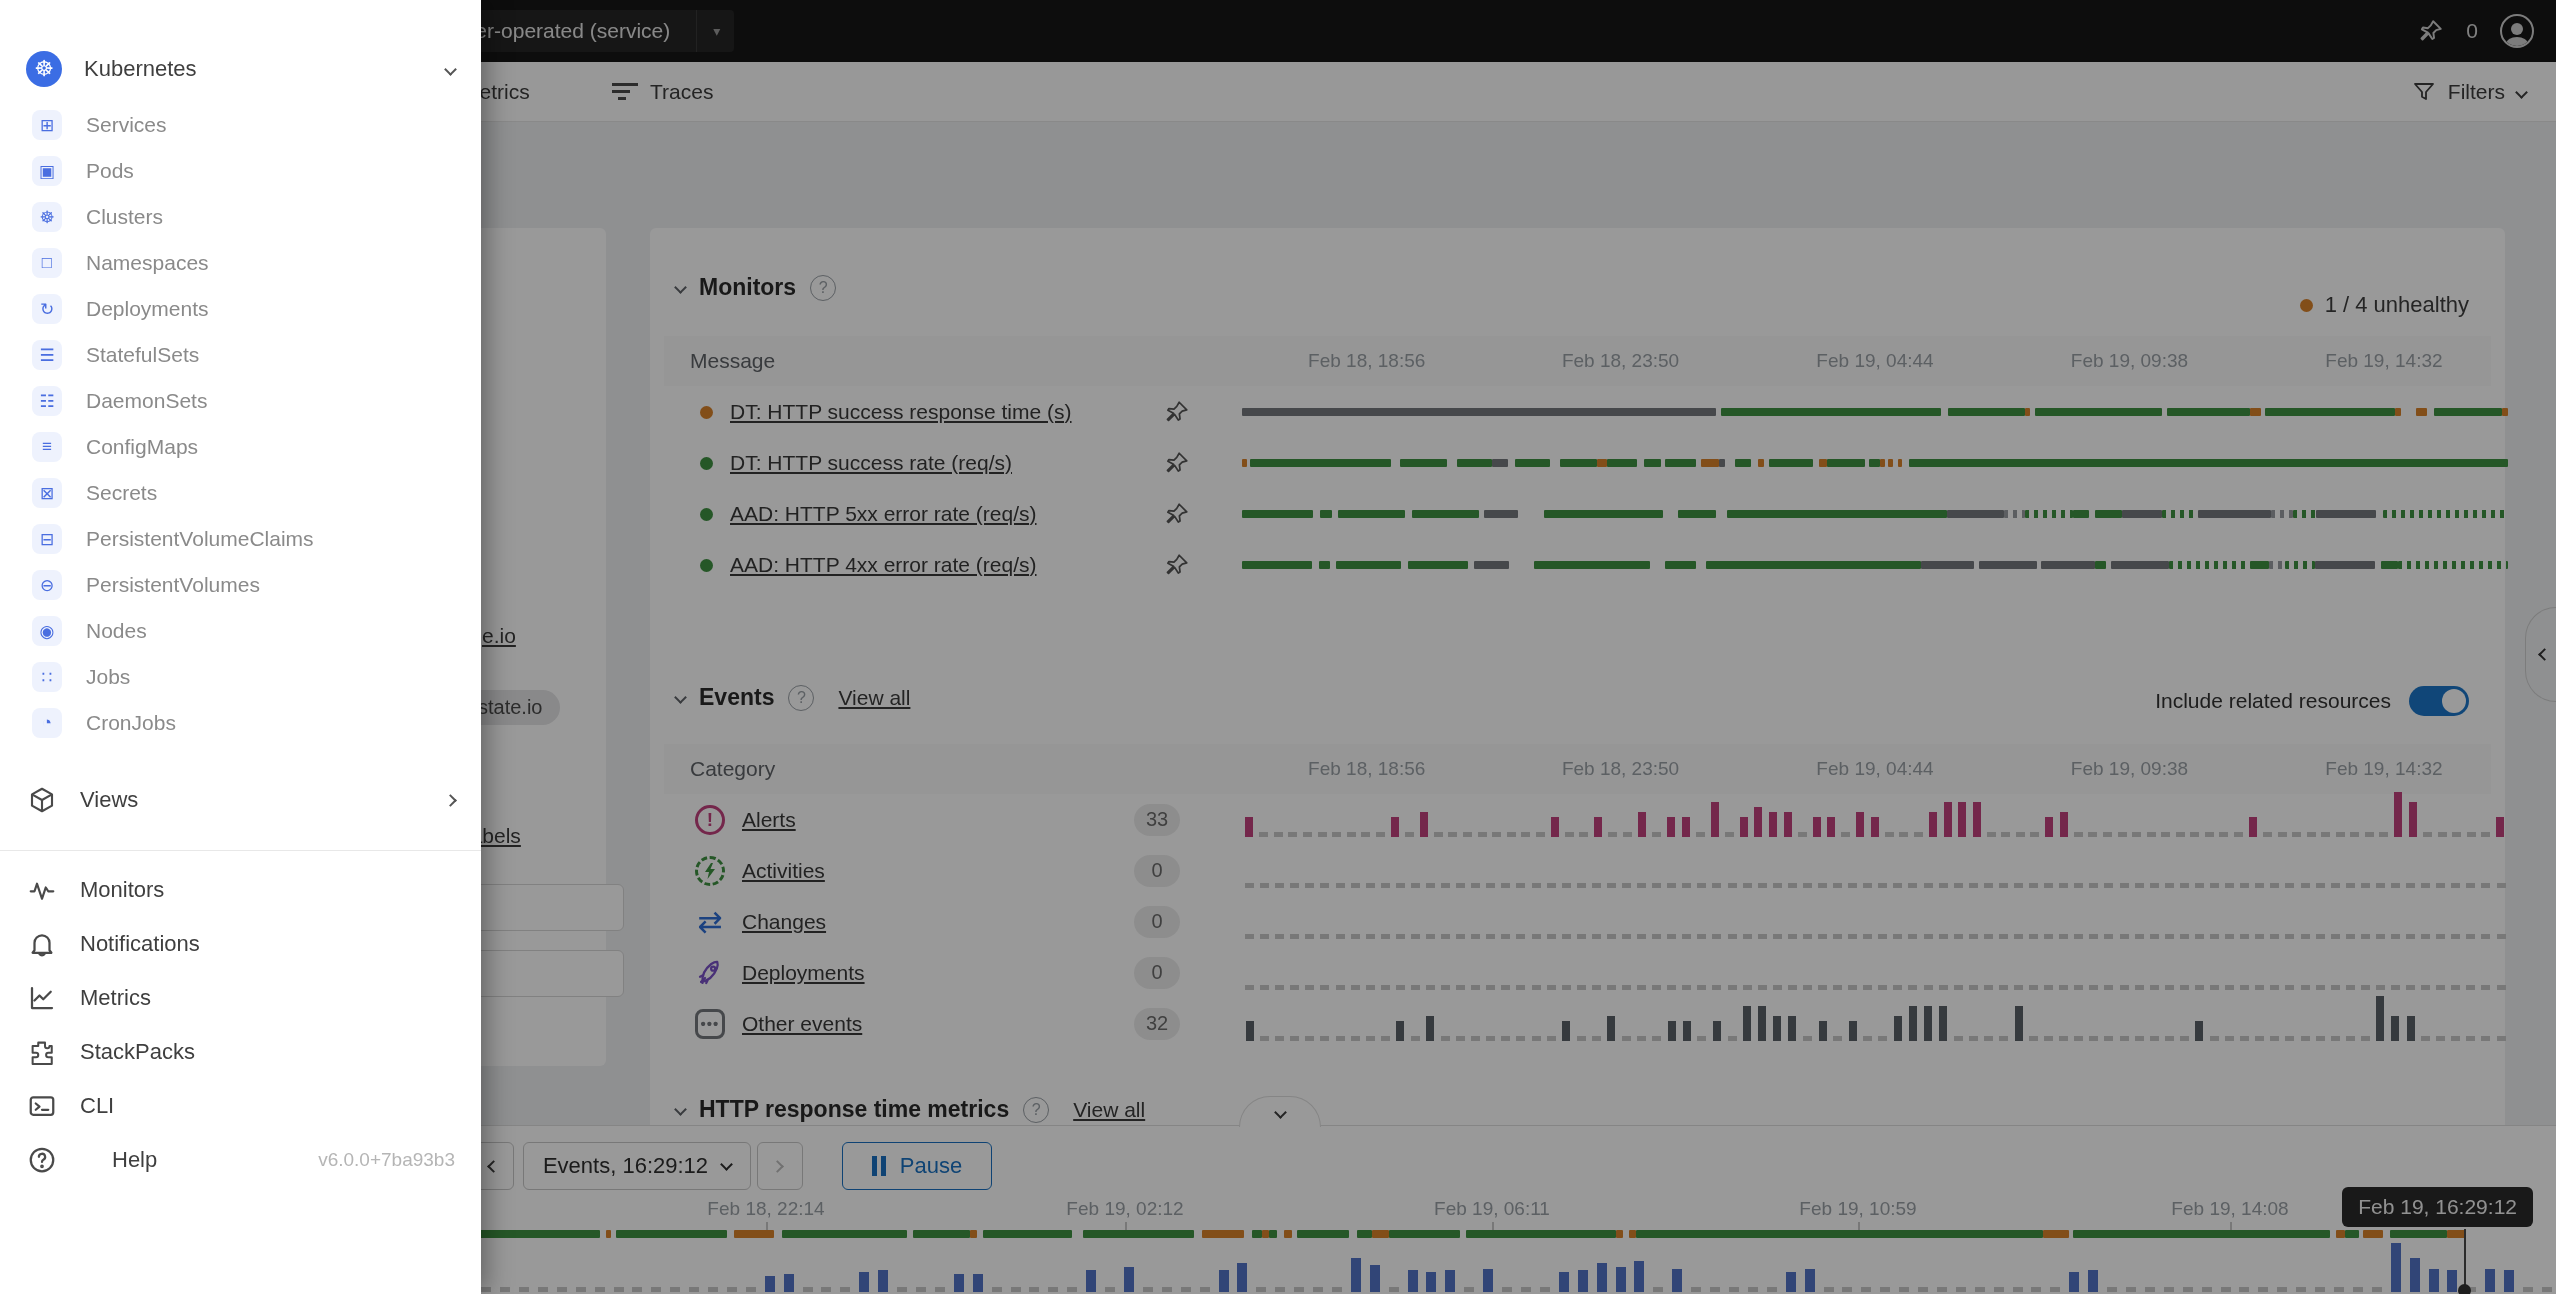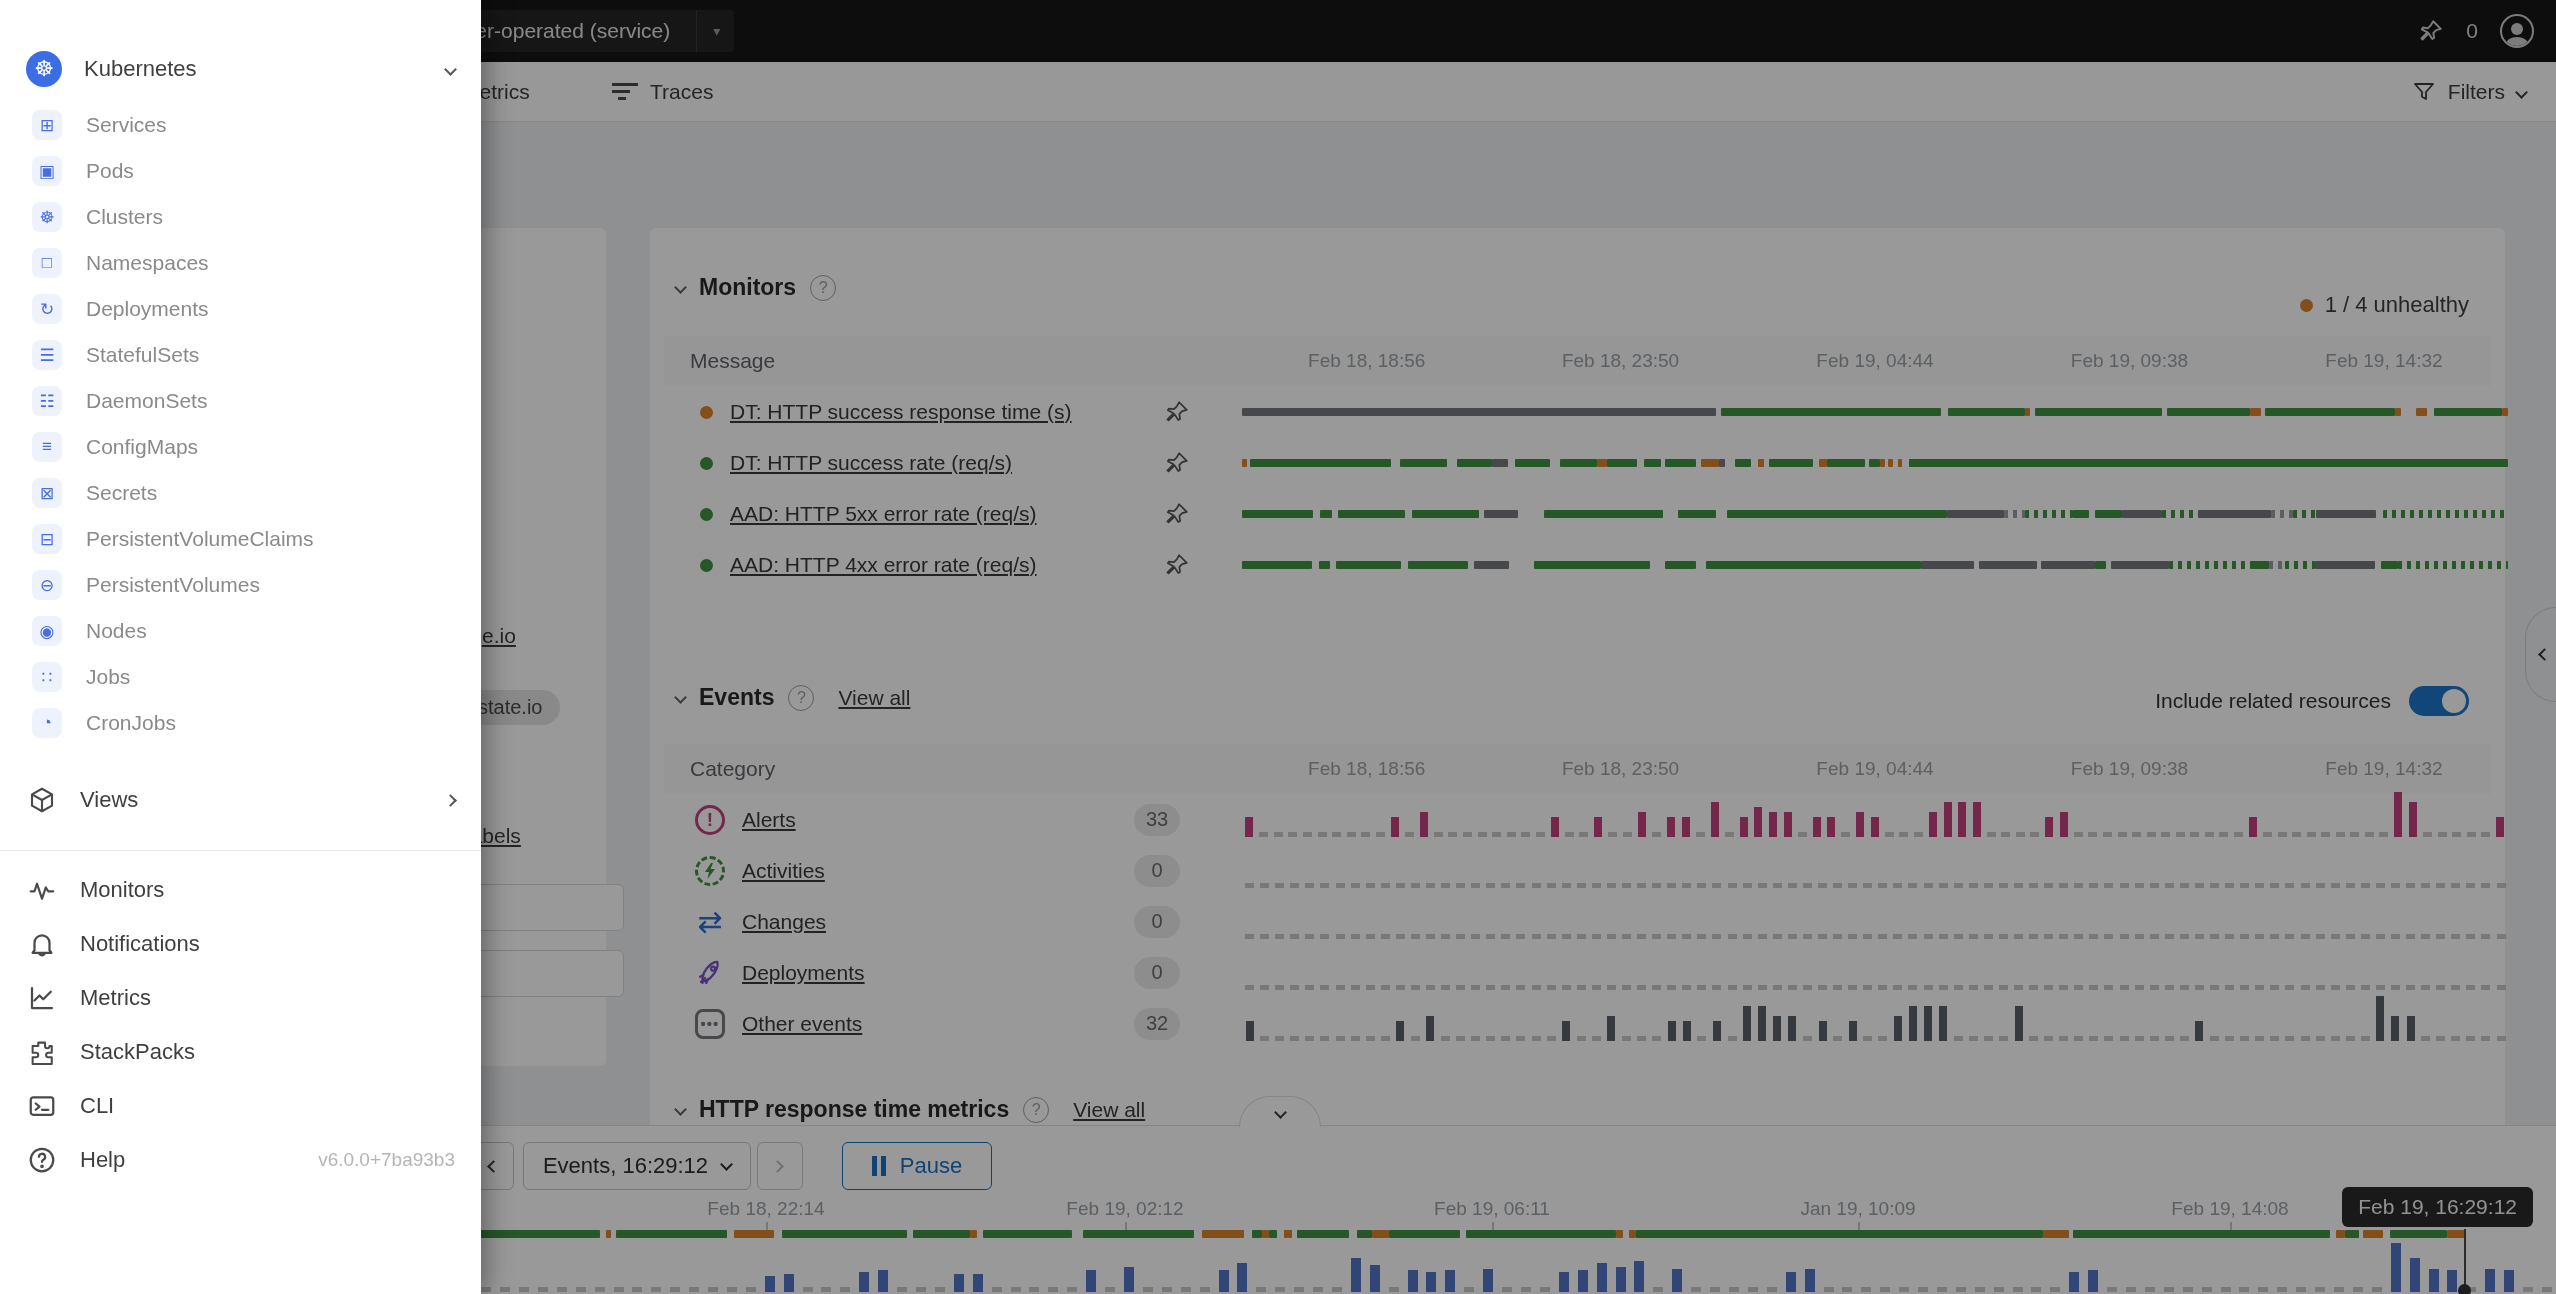--- a/index.html
+++ b/index.html
@@ -1728,21 +1728,21 @@
       <span class="pause-ic"></span>
       <span>Pause</span>
     </div>
     <div id="fdates">
         <span class="fdate" style="left:766px">Feb 18, 22:14</span>
    <span class="ftick" style="left:766px"></span>
         <span class="fdate" style="left:1125px">Feb 19, 02:12</span>
    <span class="ftick" style="left:1125px"></span>
         <span class="fdate" style="left:1492px">Feb 19, 06:11</span>
    <span class="ftick" style="left:1492px"></span>
-        <span class="fdate" style="left:1858px">Jan 19, 10:09</span>
+        <span class="fdate" style="left:1858px">Feb 19, 10:59</span>
    <span class="ftick" style="left:1858px"></span>
         <span class="fdate" style="left:2230px">Feb 19, 14:08</span>
    <span class="ftick" style="left:2230px"></span>
       </div>
     <div class="fline" id="fline">
         <i class="seg-o" style="width:0.338%"></i>
         <i class="seg-x" style="width:0.203%"></i>
         <i class="seg-g" style="width:0.946%"></i>
         <i class="seg-x" style="width:0.338%"></i>
         <i class="seg-g" style="width:10.000%"></i>
@@ -2256,21 +2256,21 @@
         </div>
         <div class="menu-row" style="height:54px;">
     <span class="b-ico">
             <svg width="30" height="30" viewBox="0 0 24 24" fill="none" stroke="#4a4a4a" stroke-width="1.8" stroke-linecap="round" stroke-linejoin="round">
               <rect x="3" y="5" width="18" height="14" rx="2"></rect>
               <path d="M7 10l3 2.5L7 15M12 15h5"></path>
             </svg>
           </span>
     <span class="menu-label">CLI</span>
         </div>
-        <div class="menu-row" style="height:54px;">
+        <div class="menu-row" style="height:54px;gap:32px;">
     <span class="b-ico">
             <svg width="30" height="30" viewBox="0 0 24 24" fill="none" stroke="#4a4a4a" stroke-width="1.8" stroke-linecap="round">
               <circle cx="12" cy="12" r="9"></circle>
               <path d="M9.5 9.5a2.5 2.5 0 1 1 3.5 2.3c-.8.4-1 .9-1 1.7"></path>
               <circle cx="12" cy="17" r="0.6" fill="#4a4a4a"></circle>
             </svg>
           </span>
     <span class="menu-label">Help</span>
           <span class="version">v6.0.0+7ba93b3</span>
         </div>

